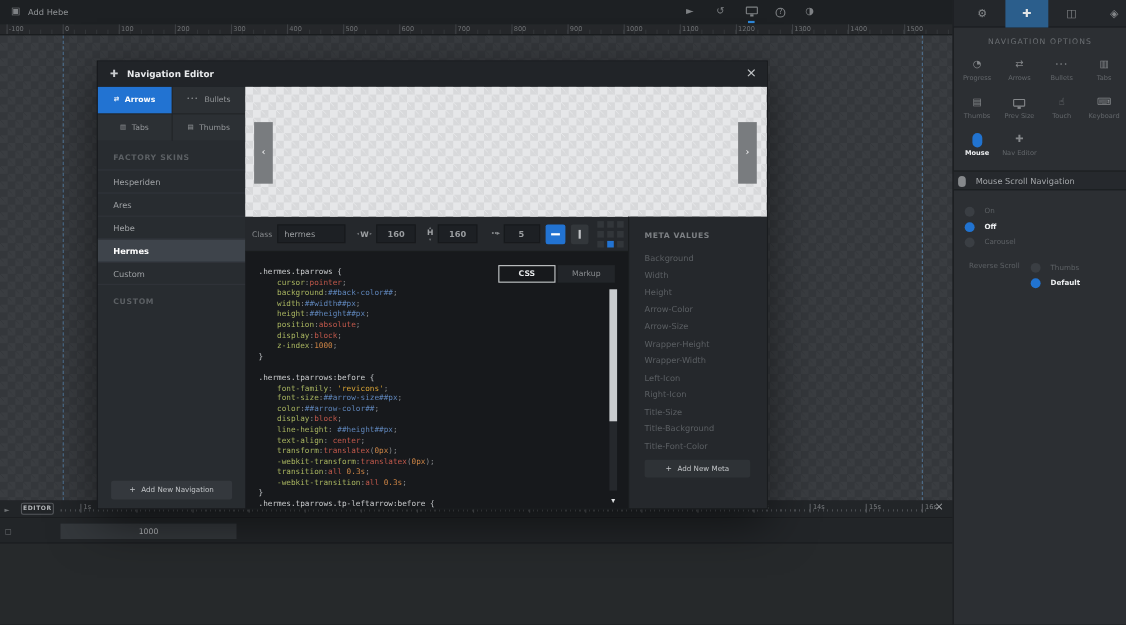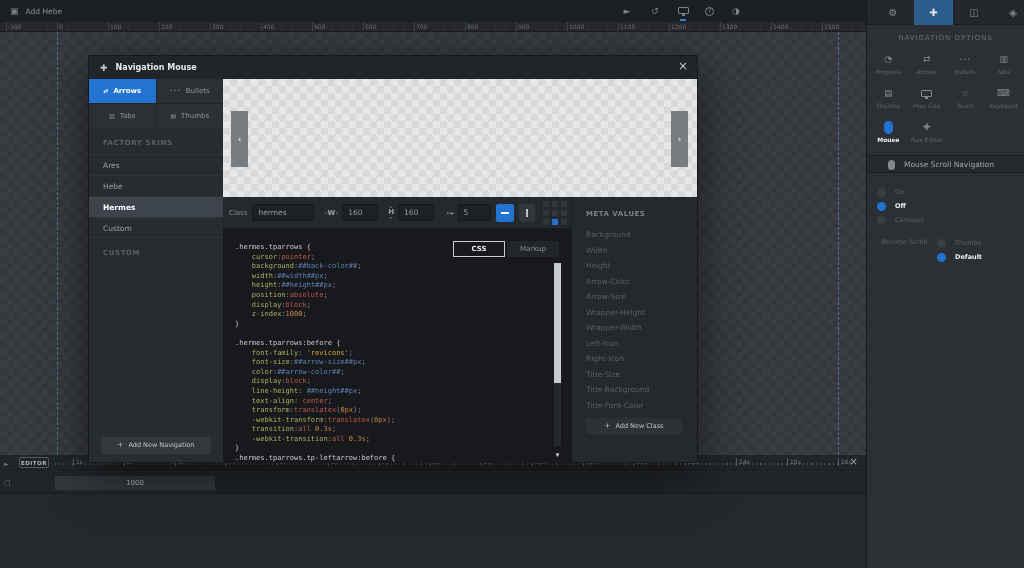--- a/index.html
+++ b/index.html
@@ -59,21 +59,21 @@
   .sb-hicon.layers { left:134px; width:24px; }
   .navopts-title { position:absolute; left:0; top:25px; width:100%; height:24px; color:#6b6f73; font-size:7px; font-weight:normal;
     letter-spacing:1px; text-align:center; line-height:26px; }
   .nav-grid { position:absolute; left:2px; top:52px; width:154px; display:grid; grid-template-columns:repeat(4,1fr); row-gap:4px; }
   .nav-item { height:30px; display:flex; flex-direction:column; align-items:center; justify-content:flex-start; cursor:pointer; }
   .nav-item .nicon { height:15px; display:flex; align-items:center; color:#84878a; font-size:9px; line-height:1; }
   .nav-item .nlabel { font-size:6px; color:#63676b; margin-top:1px; }
   .nav-item.active .nicon { color:#2173d0; }
   .nav-item.active .nlabel { color:#eceef0; font-weight:bold; }
   .scroll-head { position:absolute; left:0; top:155px; width:100%; height:18px; background:#26292d; border-top:1px solid #1b1e21;
-    border-bottom:1px solid #1b1e21; display:flex; align-items:center; gap:9px; padding-left:21px; }
+    border-bottom:1px solid #1b1e21; display:flex; align-items:center; gap:9px; padding-left:4px; }
   .scroll-head .shicon { color:#85888b; }
   .scroll-head .shlabel { color:#a4a7aa; font-size:7.5px; }
   .scroll-body { position:absolute; left:0; top:173px; width:100%; padding-top:12px; }
   .sgroup { display:flex; margin-bottom:9px; }
   .sglabel { width:60px; text-align:right; font-size:6.5px; color:#5d6165; padding-top:2px; }
   .sgopts { margin-left:10px; }
   .sgopt { display:flex; align-items:center; gap:9px; height:14px; cursor:pointer; }
   .radio { width:9px; height:9px; border-radius:50%; background:#3a3e43; }
   .sgopt.sel .radio { background:#2173d0; }
   .sgopt .olabel { font-size:6.5px; color:#5d6165; }
@@ -111,21 +111,21 @@
     display:flex; align-items:center; justify-content:center; cursor:pointer; }
   .parrow.left { left:8px; } .parrow.right { right:9px; }
 
   .lower { flex:1; display:flex; }
   .codecol { width:348px; flex:none; display:flex; flex-direction:column; }
   .ctoolbar { height:32px; flex:none; background:#25282c; border-bottom:1px solid #1a1c1f; display:flex; align-items:center; padding-left:6px; }
   .clabel { color:#85888b; font-size:7px; margin-right:5px; }
   .cinput { height:17px; background:#1d2024; border:1px solid #17191c; color:#9a9da0; font-size:7.5px;
     font-family:"DejaVu Sans",sans-serif; padding:0 5px; outline:none; }
   .cinput.cls { width:62px; }
-  .cinput.num { width:36px; text-align:left; }
+  .cinput.num { width:36px; text-align:center;font-weight:bold; }
   .whicon { display:flex; align-items:center; color:#9fa2a5; margin:0 4px 0 10px; cursor:pointer; }
   .whicon .tri { font-size:4px; color:#73767a; }
   .whicon .lt { font-size:7px; font-weight:bold; margin:0 1px; }
   .hicon { display:inline-flex; flex-direction:column; align-items:center; line-height:1; margin:0 4px 0 10px; color:#9fa2a5; cursor:pointer; }
   .hicon .tri { font-size:4px; color:#73767a; }
   .hicon .lt { font-size:7px; font-weight:bold; }
   .officon { color:#85888b; font-size:6px; margin:0 4px 0 12px; letter-spacing:-1px; cursor:pointer; }
   .obtn { width:18px; height:18px; border-radius:2px; margin-left:5px; display:flex; align-items:center; justify-content:center; cursor:pointer; }
   .obtn.hor { background:#2273d2; } .obtn.hor i { display:block; width:8px; height:2px; background:#fff; }
   .obtn.ver { background:#33373b; width:16px; } .obtn.ver i { display:block; width:2px; height:8px; background:#c0c3c6; }
@@ -299,21 +299,21 @@
               <span class="olabel">Default</span>
             </div>
           </div>
         </div>
       </div>
   </div>
 
   <div class="dialog">
     <div class="dlg-title">
       <span class="micon">✚</span>
-      <span class="ttext">Navigation Mouse</span>
+      <span class="ttext">Navigation Editor</span>
       <span class="dlg-close">×</span>
     </div>
     <div class="dlg-body">
 
       <div class="leftcol">
         <div class="dlg-tabs" id="dlg-tabs">
             <div class="dtab active">
               <span class="dicon">⇄</span>
               <span>Arrows</span>
             </div>
@@ -325,20 +325,21 @@
               <span class="dicon">▥</span>
               <span>Tabs</span>
             </div>
             <div class="dtab">
               <span class="dicon">▤</span>
               <span>Thumbs</span>
             </div>
           </div>
         <div class="sec-head">FACTORY SKINS</div>
         <div id="skin-list">
+            <div class="skin">Hesperiden</div>
             <div class="skin">Ares</div>
             <div class="skin">Hebe</div>
             <div class="skin selected">Hermes</div>
             <div class="skin">Custom</div>
           </div>
         <div class="sec-head">CUSTOM</div>
         <div class="addnav"><span class="plus">+</span><span>Add New Navigation</span></div>
       </div>
 
       <div class="rightregion">
@@ -408,20 +409,20 @@
                 <div class="meta-item">Arrow-Color</div>
                 <div class="meta-item">Arrow-Size</div>
                 <div class="meta-item">Wrapper-Height</div>
                 <div class="meta-item">Wrapper-Width</div>
                 <div class="meta-item">Left-Icon</div>
                 <div class="meta-item">Right-Icon</div>
                 <div class="meta-item">Title-Size</div>
                 <div class="meta-item">Title-Background</div>
                 <div class="meta-item">Title-Font-Color</div>
               </div>
-            <div class="addmeta"><span class="plus">+</span><span>Add New Class</span></div>
+            <div class="addmeta"><span class="plus">+</span><span>Add New Meta</span></div>
           </div>
         </div>
       </div>
 
     </div>
   </div>
 </div>
 
 </body></html>

